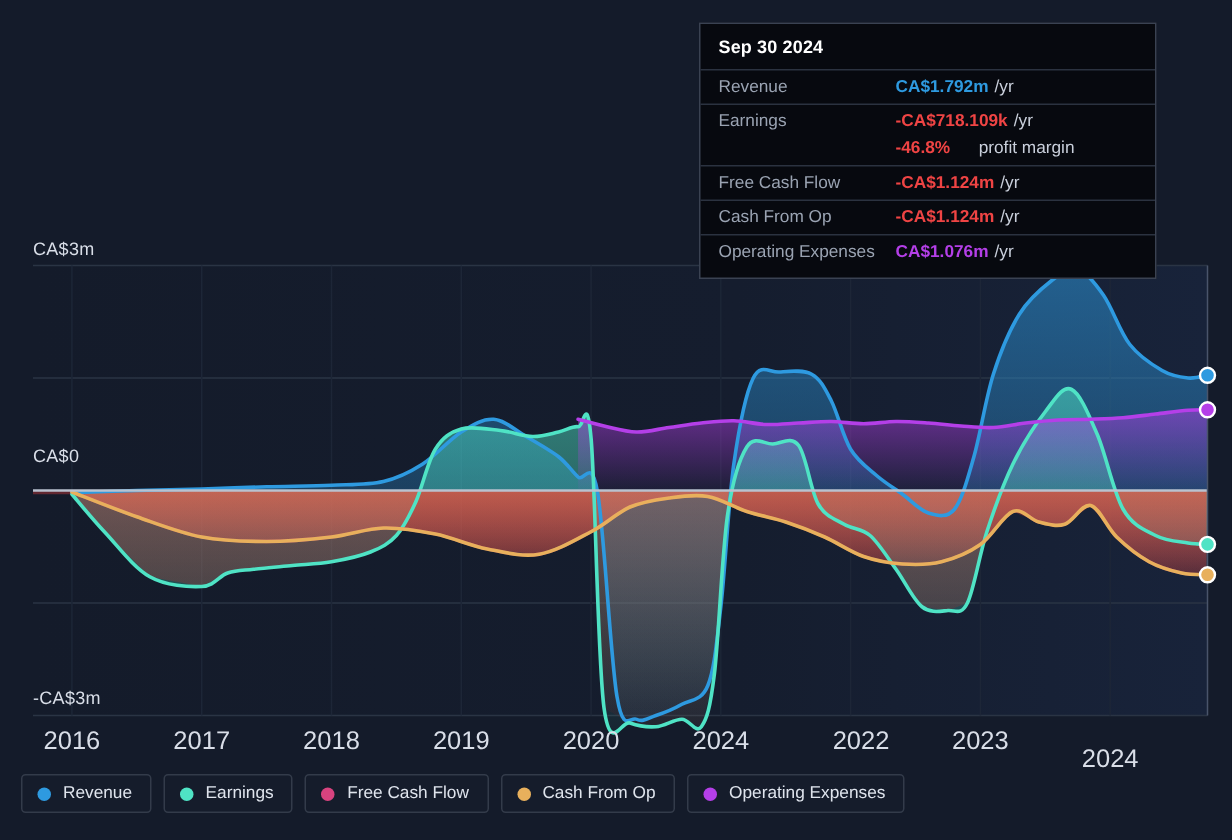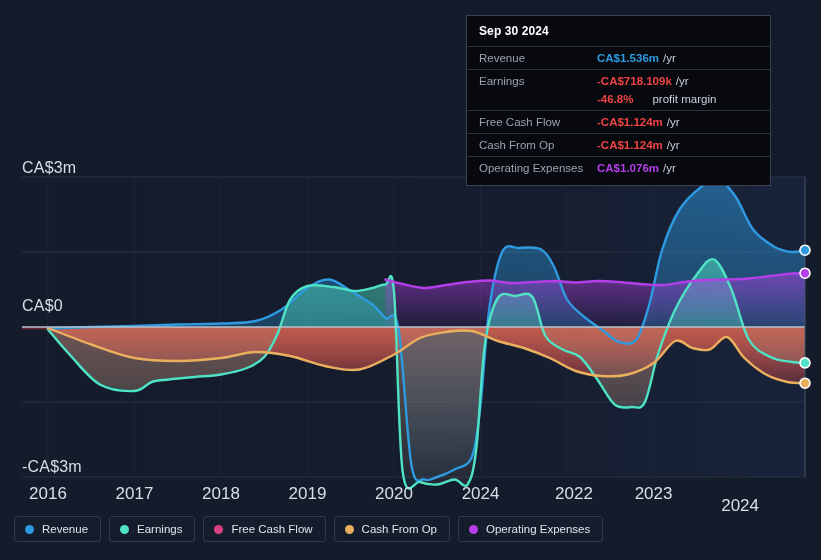--- a/index.html
+++ b/index.html
@@ -10,21 +10,21 @@
     background:#141b2a;
   }
   #chart-root { position:absolute; inset:0; }
 
   
   .plot-wrap { position:absolute; left:0; top:0; width:821px; height:500px; }
   .plot-svg { position:absolute; left:0; top:0; }
 
   
   .ylab {
-    position:absolute; color:#d9dee8; font-size:16px; letter-spacing:.2px;
+    position:absolute; color:#d9dee8; font-size:12px; letter-spacing:.2px;
     white-space:nowrap;
   }
   .ylab-top    { left:22px; top:159px; }
   .ylab-zero   { left:22px; top:297px; }
   .ylab-bottom { left:22px; top:458px; }
 
   
   .xlab {
     position:absolute; top:484px; color:#d9dee8; font-size:17px;
     transform:translateX(-50%); white-space:nowrap;
@@ -152,21 +152,21 @@
       <div class="xlab" style="left: 574px; text-align: center;">2022</div>
       <div class="xlab" style="left: 653.591px;">2023</div>
       <div class="xlab" style="left: 740.11px; margin-top: 12px;">2024</div>
     </div>
 
   <div class="tooltip">
     <div class="tt-title">Sep 30 2024</div>
     <div id="tt-rows">
         <div class="tt-row">
           <span class="tt-label">Revenue</span>
-          <span class="tt-val" style="color: rgb(46, 154, 224);">CA$1.536m</span>
+          <span class="tt-val" style="color: rgb(46, 154, 224);">CA$1.792m</span>
           <span class="tt-unit">/yr</span>
         </div>
         <div class="tt-row">
           <span class="tt-label">Earnings</span>
           <span class="tt-val" style="color: rgb(239, 68, 68);">-CA$718.109k</span>
           <span class="tt-unit">/yr</span>
         </div>
         <div class="tt-row no-rule">
           <span class="tt-label"></span>
           <span class="tt-val" style="color: rgb(239, 68, 68);">-46.8%</span>

